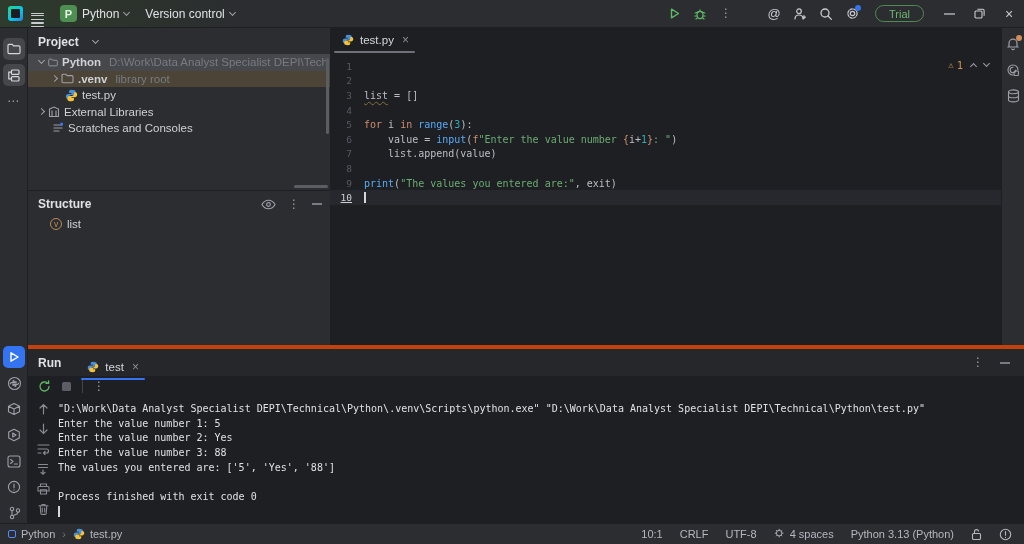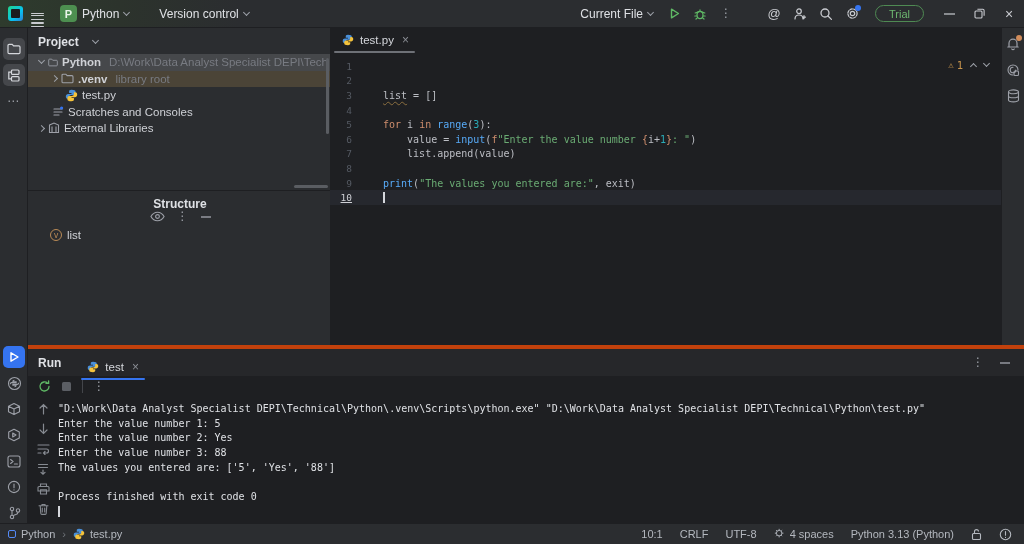--- a/index.html
+++ b/index.html
@@ -49,41 +49,41 @@
   .row-sel-gray { background:#46484b; }
   .row-sel-brown { background:#4b4437; }
   .ind1{padding-left:11px;} .ind2{padding-left:24px;} .ind3{padding-left:37px;}
   .tree-chv{ flex:0 0 auto; }
   .proj-scroll-v { position:absolute; right:1px; top:30px; width:3px; height:76px; border-radius:2px; background:#5a5d62; }
   .proj-scroll-h { position:absolute; right:2px; bottom:2px; width:34px; height:3px; border-radius:2px; background:#5a5d62; }
 
   
   #structure-panel { position:absolute; left:28px; top:190px; width:302px; height:155px; background:#2b2d30;
     border-top:1px solid #1e1f22; }
-  .sp-head { display:flex; align-items:center; padding:6px 8px 4px 10px;flex-direction:column; }
+  .sp-head { display:flex; align-items:center; padding:6px 8px 4px 10px; }
   .sp-title { font-size:12px; font-weight:bold; flex:1; }
   .sp-actions { display:flex; align-items:center; gap:12px; color:#9da0a8; }
   .var-row { display:flex; align-items:center; gap:5px; padding-left:22px; height:18px; font-size:11.5px; color:#cfd1d6;}
   .var-icon { width:12px; height:12px; border-radius:50%; border:1.4px solid #b98a56; color:#b98a56;
     font-size:8.5px; display:flex; align-items:center; justify-content:center; line-height:1; }
 
   
   #editor { position:absolute; left:330px; top:28px; width:671px; height:317px; background:#1e1f22; }
   .tabbar { height:26px; display:flex; align-items:flex-end; border-bottom:1px solid #1e1f22; background:#1e1f22; }
   .ed-tab { display:flex; align-items:center; gap:6px; height:26px; padding:0 10px 0 12px; font-size:11.5px;
     color:#d5d7dc; position:relative; }
   .ed-tab .underline { position:absolute; left:4px; right:4px; bottom:0; height:2.5px; background:#6e7177; border-radius:2px; }
   .tab-close { color:#8a8d94; font-size:12px; margin-left:2px; }
   .code-area { position:relative; padding-top:5px; font-family:"DejaVu Sans Mono","Liberation Mono",monospace;
     font-size:10px; }
   .code-line { display:flex; height:14.6px; align-items:center; }
   .code-line.current { background:#26282e; }
   .ln { flex:0 0 22px; text-align:right; color:#555a63; font-size:9.5px; }
   .code-line.current .ln { color:#cfd1d6;text-decoration:underline; }
-  .code { margin-left:31px; white-space:pre; }
+  .code { margin-left:12px; white-space:pre; }
   .tk-d{color:#bcbec4;} .tk-k{color:#cf8e6d;} .tk-s{color:#6aab73;} .tk-n{color:#2aacb8;} .tk-f{color:#57aaf7;}
   .tk-u{color:#bcbec4; text-decoration:underline wavy #8a6e3f 1px; text-underline-offset:2px;}
   .caret { display:inline-block; width:1.5px; height:11px; background:#d5d7dc; vertical-align:middle; }
   .warn-widget { position:absolute; top:5px; right:12px; display:flex; align-items:center; gap:8px;
     font-size:10.5px; color:#c8954d; }
   .warn-widget .chv { border-color:#9da0a8; }
 
   
   #right-strip { position:absolute; right:0; top:28px; width:23px; height:317px; background:#2b2d30;
     border-left:1px solid #1e1f22; }
@@ -129,30 +129,26 @@
           <span></span>
           <span></span>
           <span></span>
         </span>
     </div>
     <div class="tb-item">
       <span class="proj-badge">P</span>
       <span>Python</span>
       <span class="chv"></span>
     </div>
-    <div class="tb-item" style="margin-left:14px;">
+    <div class="tb-item" style="">
       <span>Version control</span>
       <span class="chv"></span>
     </div>
 
     <div class="tb-right">
-      <div class="tb-item">
-        <span>Current File</span>
-        <span class="chv"></span>
-      </div>
       <div class="tb-icon">
         <svg width="13" height="13" viewBox="0 0 13 13">
             <path d="M3.5 2.2 L10.5 6.5 L3.5 10.8 Z" fill="none" stroke="#5fb865" stroke-width="1.4" stroke-linejoin="round"></path>
           </svg>
       </div>
       <div class="tb-icon">
         <svg width="14" height="14" viewBox="0 0 14 14" stroke="#5fb865" stroke-width="1.2" fill="none" stroke-linecap="round">
           <ellipse cx="7" cy="8" rx="3" ry="3.6"></ellipse>
             <path d="M4.8 5.2 Q7 3.4 9.2 5.2 M7 4.4 V2.8 M2.2 6 l2-0.8 M11.8 6 l-2-0.8 M1.8 9 h2.2 M12.2 9 H10 M3 12 l1.6-1.4 M11 12 l-1.6-1.4"></path>
         </svg>
@@ -280,33 +276,33 @@
         <b>.venv</b>
         <span class="ann">library root</span>
       </div>
       <div class="tree-row ind3">
         <svg width="13" height="13" viewBox="0 0 16 16">
           <path fill="#4a90d9" d="M8 1C5.5 1 5 2.2 5 3.2V5h3v1H3.8C2.2 6 1 7 1 9.2 1 11 2 12 3.5 12H5v-2c0-1.4 1.2-2.5 2.6-2.5h3C11.9 7.5 13 6.4 13 5V3.2C13 2 11.5 1 8 1z"></path>
           <path fill="#f5c33b" d="M8 15c2.5 0 3-1.2 3-2.2V11H8v-1h4.2c1.6 0 2.8-1 2.8-3.2C15 5 14 4 12.5 4H11v2c0 1.4-1.2 2.5-2.6 2.5h-3C4.1 8.5 3 9.6 3 11v1.8C3 14 4.5 15 8 15z"></path>
         </svg>
         <span>test.py</span>
       </div>
+      <div class="tree-row ind1">
+        <span class="chv r tree-chv"></span>
+        <svg width="12" height="12" viewBox="0 0 12 12" fill="none" stroke="#9da0a8" stroke-width="1.1">
+            <path d="M1.5 3 L6 1 L10.5 3 V10.5 H1.5 Z M4 4.5 V10.5 M8 4.5 V10.5"></path>
+          </svg>
+        <span>External Libraries</span>
+      </div>
       <div class="tree-row ind2">
         <svg width="12" height="12" viewBox="0 0 12 12" fill="none" stroke="#9da0a8" stroke-width="1.2" stroke-linecap="round">
           <path d="M2 3 h8 M2 6 h8 M2 9 h5"></path>
             <circle cx="9.6" cy="2" r="1.6" fill="#3574f0" stroke="none"></circle>
         </svg>
         <span>Scratches and Consoles</span>
-      </div>
-      <div class="tree-row ind1">
-        <span class="chv r tree-chv"></span>
-        <svg width="12" height="12" viewBox="0 0 12 12" fill="none" stroke="#9da0a8" stroke-width="1.1">
-            <path d="M1.5 3 L6 1 L10.5 3 V10.5 H1.5 Z M4 4.5 V10.5 M8 4.5 V10.5"></path>
-          </svg>
-        <span>External Libraries</span>
       </div>
     </div>
     <div class="proj-scroll-v"></div>
     <div class="proj-scroll-h"></div>
   </div>
 
   <div id="structure-panel">
     <div class="sp-head">
       <span class="sp-title">Structure</span>
       <span class="sp-actions">

